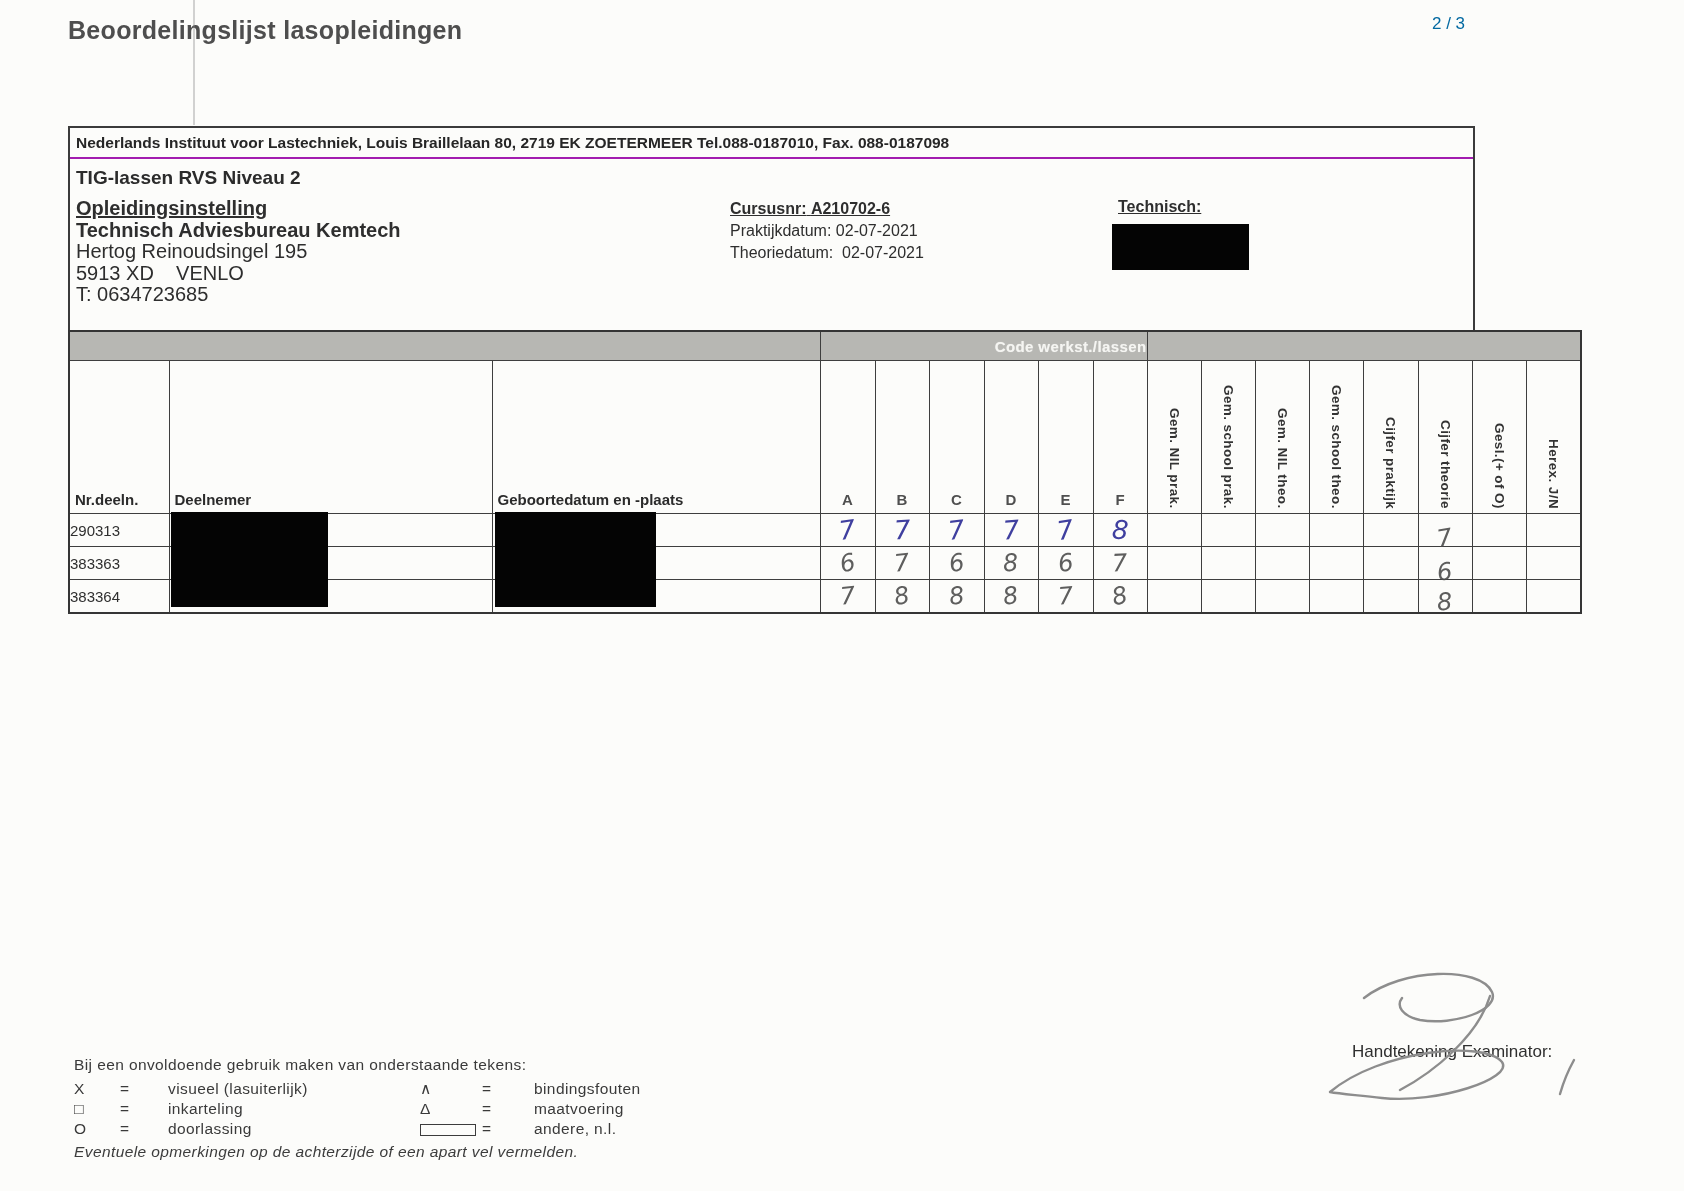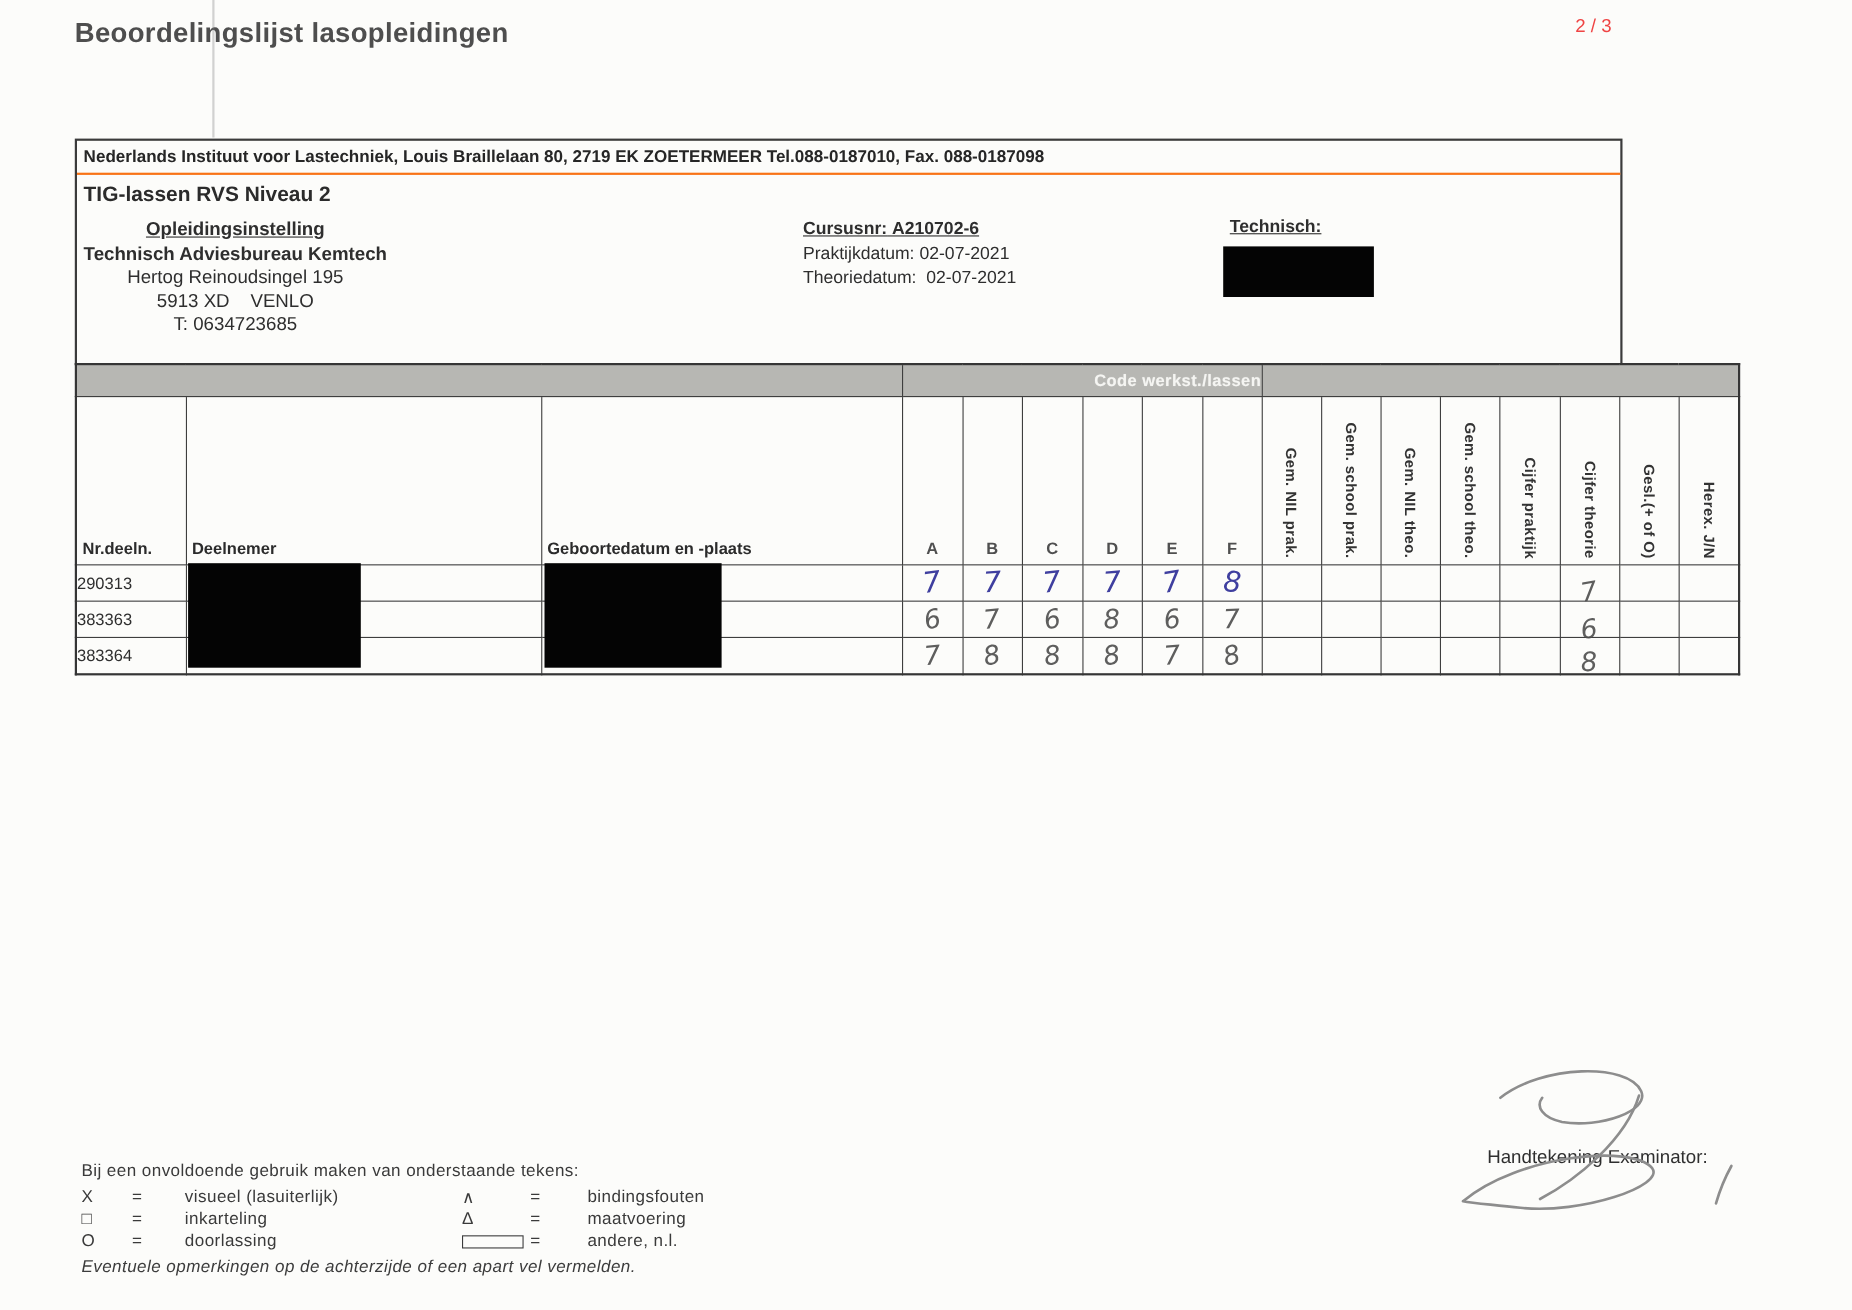--- a/index.html
+++ b/index.html
@@ -2,28 +2,28 @@
 <html><head>
 <meta charset="utf-8">
 <style>
   html,body{margin:0;padding:0;background:#e8e8e8;}
   .sheet{position:relative;width:1684px;height:1191px;background:#fcfcfa;
          font-family:"Liberation Sans", sans-serif;color:#2e2e2e;overflow:hidden;}
   .b{font-weight:700;}
   .u{text-decoration:underline;}
 
   .title{position:absolute;left:68px;top:16px;font-size:25px;font-weight:700;color:#4e4e4e;letter-spacing:.3px;}
-  .pagenum{position:absolute;left:1432px;top:14px;font-size:17px;color:#ef4444;}
+  .pagenum{position:absolute;left:1432px;top:14px;font-size:17px;color:#0369a1;}
   .scan-line{position:absolute;left:193px;top:0;width:2px;height:125px;background:rgba(130,130,130,.35);}
 
   
   .info-box{position:absolute;left:68px;top:126px;width:1403px;height:202px;border:2px solid #3b3b3b;}
-  .inst{border-bottom:2px solid #f97316;font-weight:700;font-size:15.5px;color:#262626;padding:6px 6px 5px 6px;}
+  .inst{border-bottom:2px solid #a21caf;font-weight:700;font-size:15.5px;color:#262626;padding:6px 6px 5px 6px;}
   .tig{font-weight:700;font-size:19px;color:#2b2b2b;padding:8px 6px 0 6px;}
-  .prov{position:absolute;left:6px;top:70px;font-size:17px;line-height:21.5px;text-align:center;}
+  .prov{position:absolute;left:6px;top:70px;font-size:20px;line-height:21.5px;}
   .course-blk{position:absolute;left:660px;top:70px;font-size:16px;line-height:22px;}
   .exam-blk{position:absolute;left:1048px;top:70px;font-size:16px;}
   .redact{position:absolute;background:#040404;}
   .redact-exam{left:1042px;top:96px;width:137px;height:46px;}
 
   
   table.grid{position:absolute;left:68px;top:330px;width:1512px;border-collapse:collapse;table-layout:fixed;border:2px solid #353535;}
   table.grid td{border:1.6px solid #3e3e3e;padding:0;vertical-align:bottom;}
   tr.bar-row td{height:28px;background:#b7b7b3;vertical-align:middle;}
   .bar-mid{text-align:right;color:#f5f5f2;font-weight:700;font-size:15px;letter-spacing:.4px;text-shadow:0 0 1px rgba(255,255,255,.5);}

